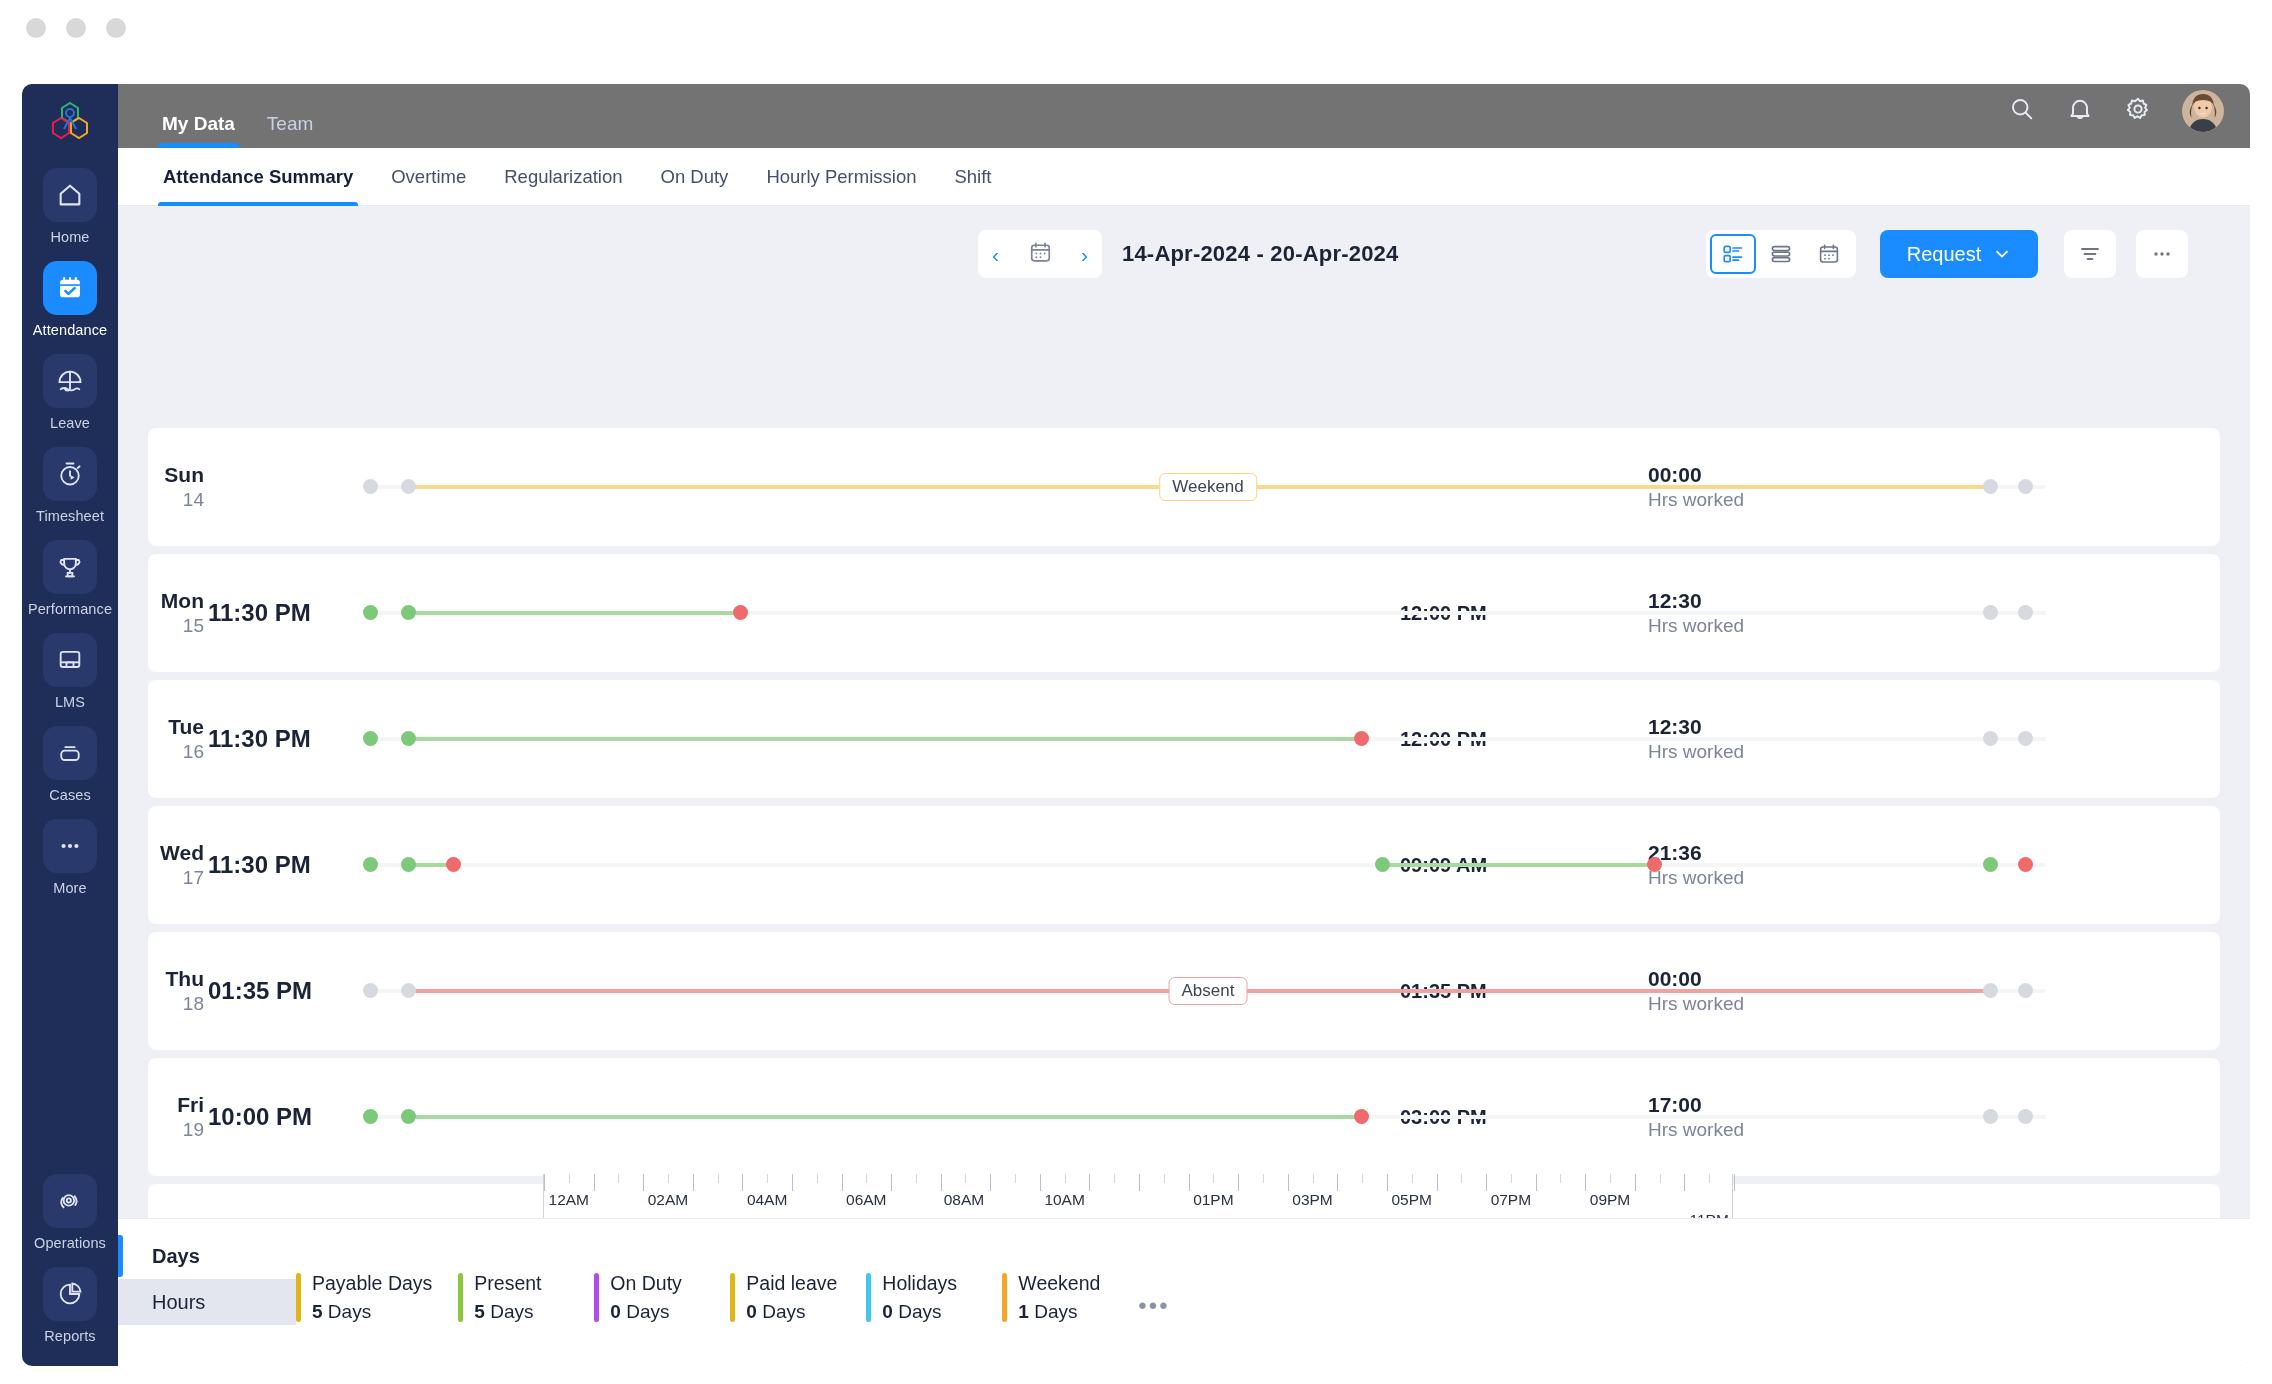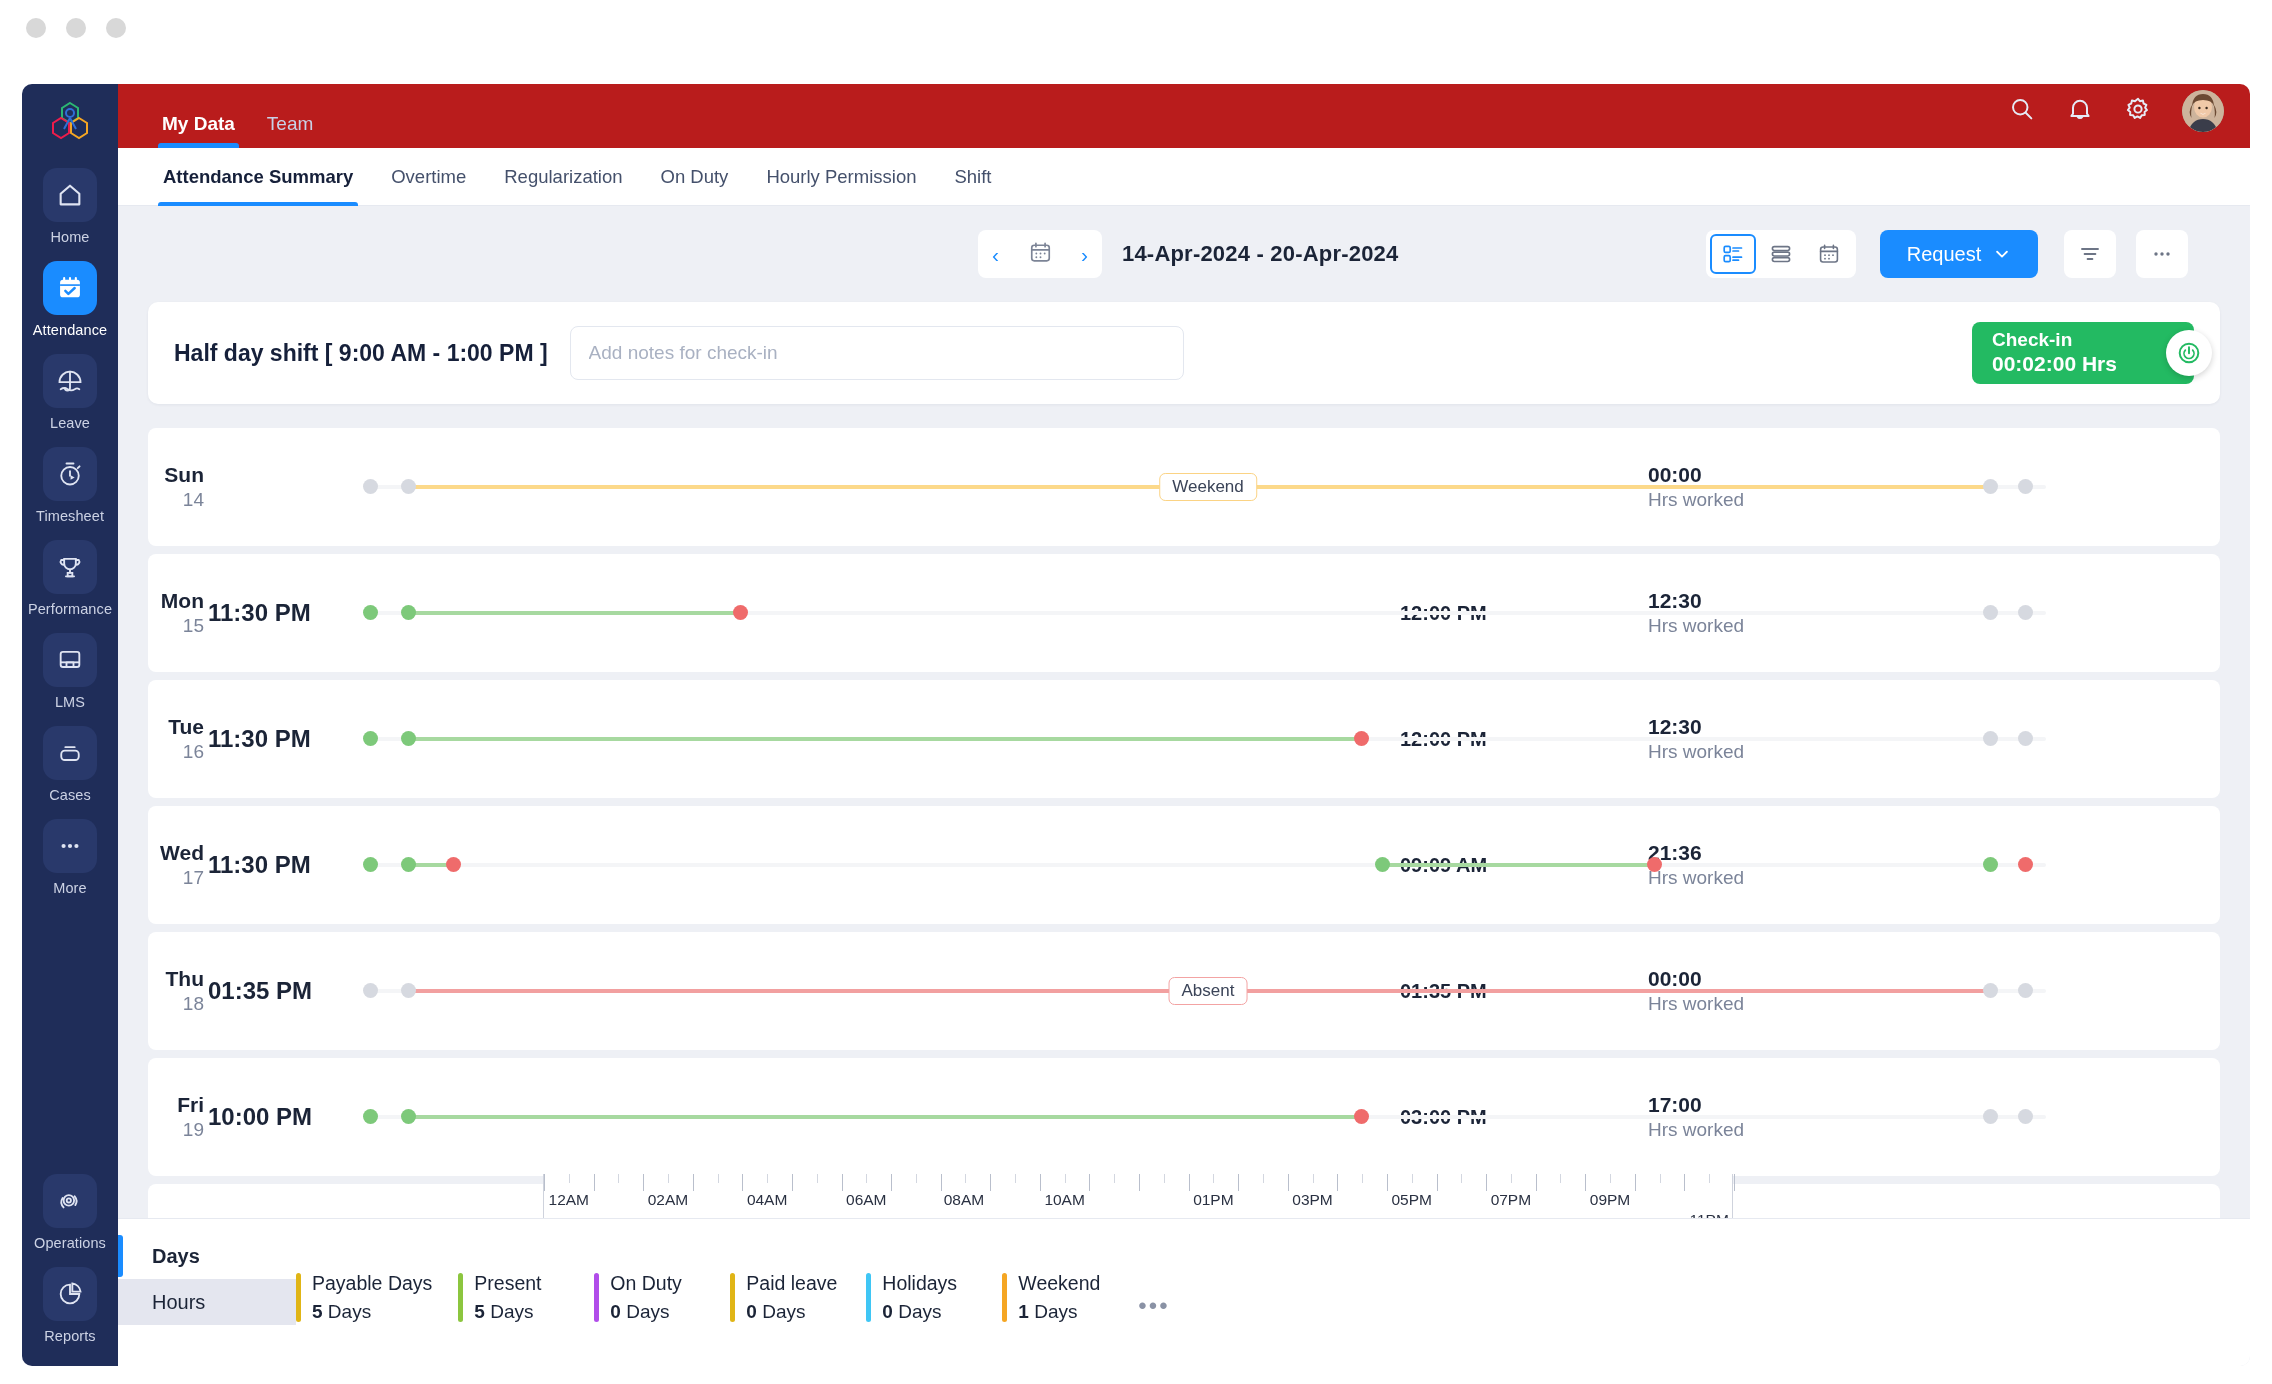--- a/index.html
+++ b/index.html
@@ -46,21 +46,21 @@
   .rail-label {
     margin-top: 7px; font-size: 14.5px; color: #ccd2e4; letter-spacing: .1px;
     white-space: nowrap;
   }
   .rail-item.active .rail-label { color: #ffffff; }
   .rail-spacer { flex: 1 1 auto; }
 
   
   #top-bar {
     position: absolute; left: 96px; top: 0; width: 2132px; height: 64px;
-    background: #b91c1c;
+    background: #737373;
     display: flex; align-items: flex-end; padding-left: 28px; gap: 24px;
   }
   .topnav { display: flex; align-items: flex-end; height: 64px; }
   .topnav-item {
     position: relative; color: #c9d1e6; font-size: 19px; padding: 0 16px 13px 16px;
     cursor: pointer; font-weight: 400;
   }
   .topnav-item.active { color: #ffffff; font-weight: 700; }
   .topnav-item.active::after {
     content: ""; position: absolute; left: 12px; right: 12px; bottom: 0;
@@ -534,35 +534,20 @@
 
         <span class="sq-btn" id="more-btn">
           <svg width="24" height="24" viewBox="0 0 24 24" fill="#6d7586">
               <circle cx="6" cy="12" r="1.7"></circle>
               <circle cx="12" cy="12" r="1.7"></circle>
               <circle cx="18" cy="12" r="1.7"></circle>
             </svg>
         </span>
       </div>
 
-      <section id="checkin-card">
-        <div id="shift-label">Half day shift [ 9:00 AM - 1:00 PM ]</div>
-        <input id="checkin-note" type="text" placeholder="Add notes for check-in" style="">
-        <div id="checkin-pill">
-          <span class="l1">Check-in</span>
-          <span class="l2">00:02:00 Hrs</span>
-          <span id="checkin-knob">
-            <svg width="26" height="26" viewBox="0 0 24 24" fill="none" stroke="#23ba62" stroke-width="1.8" stroke-linecap="round">
-                <circle cx="12" cy="12" r="8.6"></circle>
-                <path d="M12 6.6 V12.2"></path>
-                <path d="M8.6 9.3 a4.6 4.6 0 1 0 6.8 0" stroke-width="1.6"></path>
-              </svg>
-          </span>
-        </div>
-      </section>
 
       <section id="rows-area">
           <div class="day-row">
             <div class="day-cell">
               <div class="day-name">Sun</div>
               <div class="day-num">14</div>
             </div>
             <div class="time-left"></div>
             <div class="time-right"></div>
             <div class="hrs-block">

